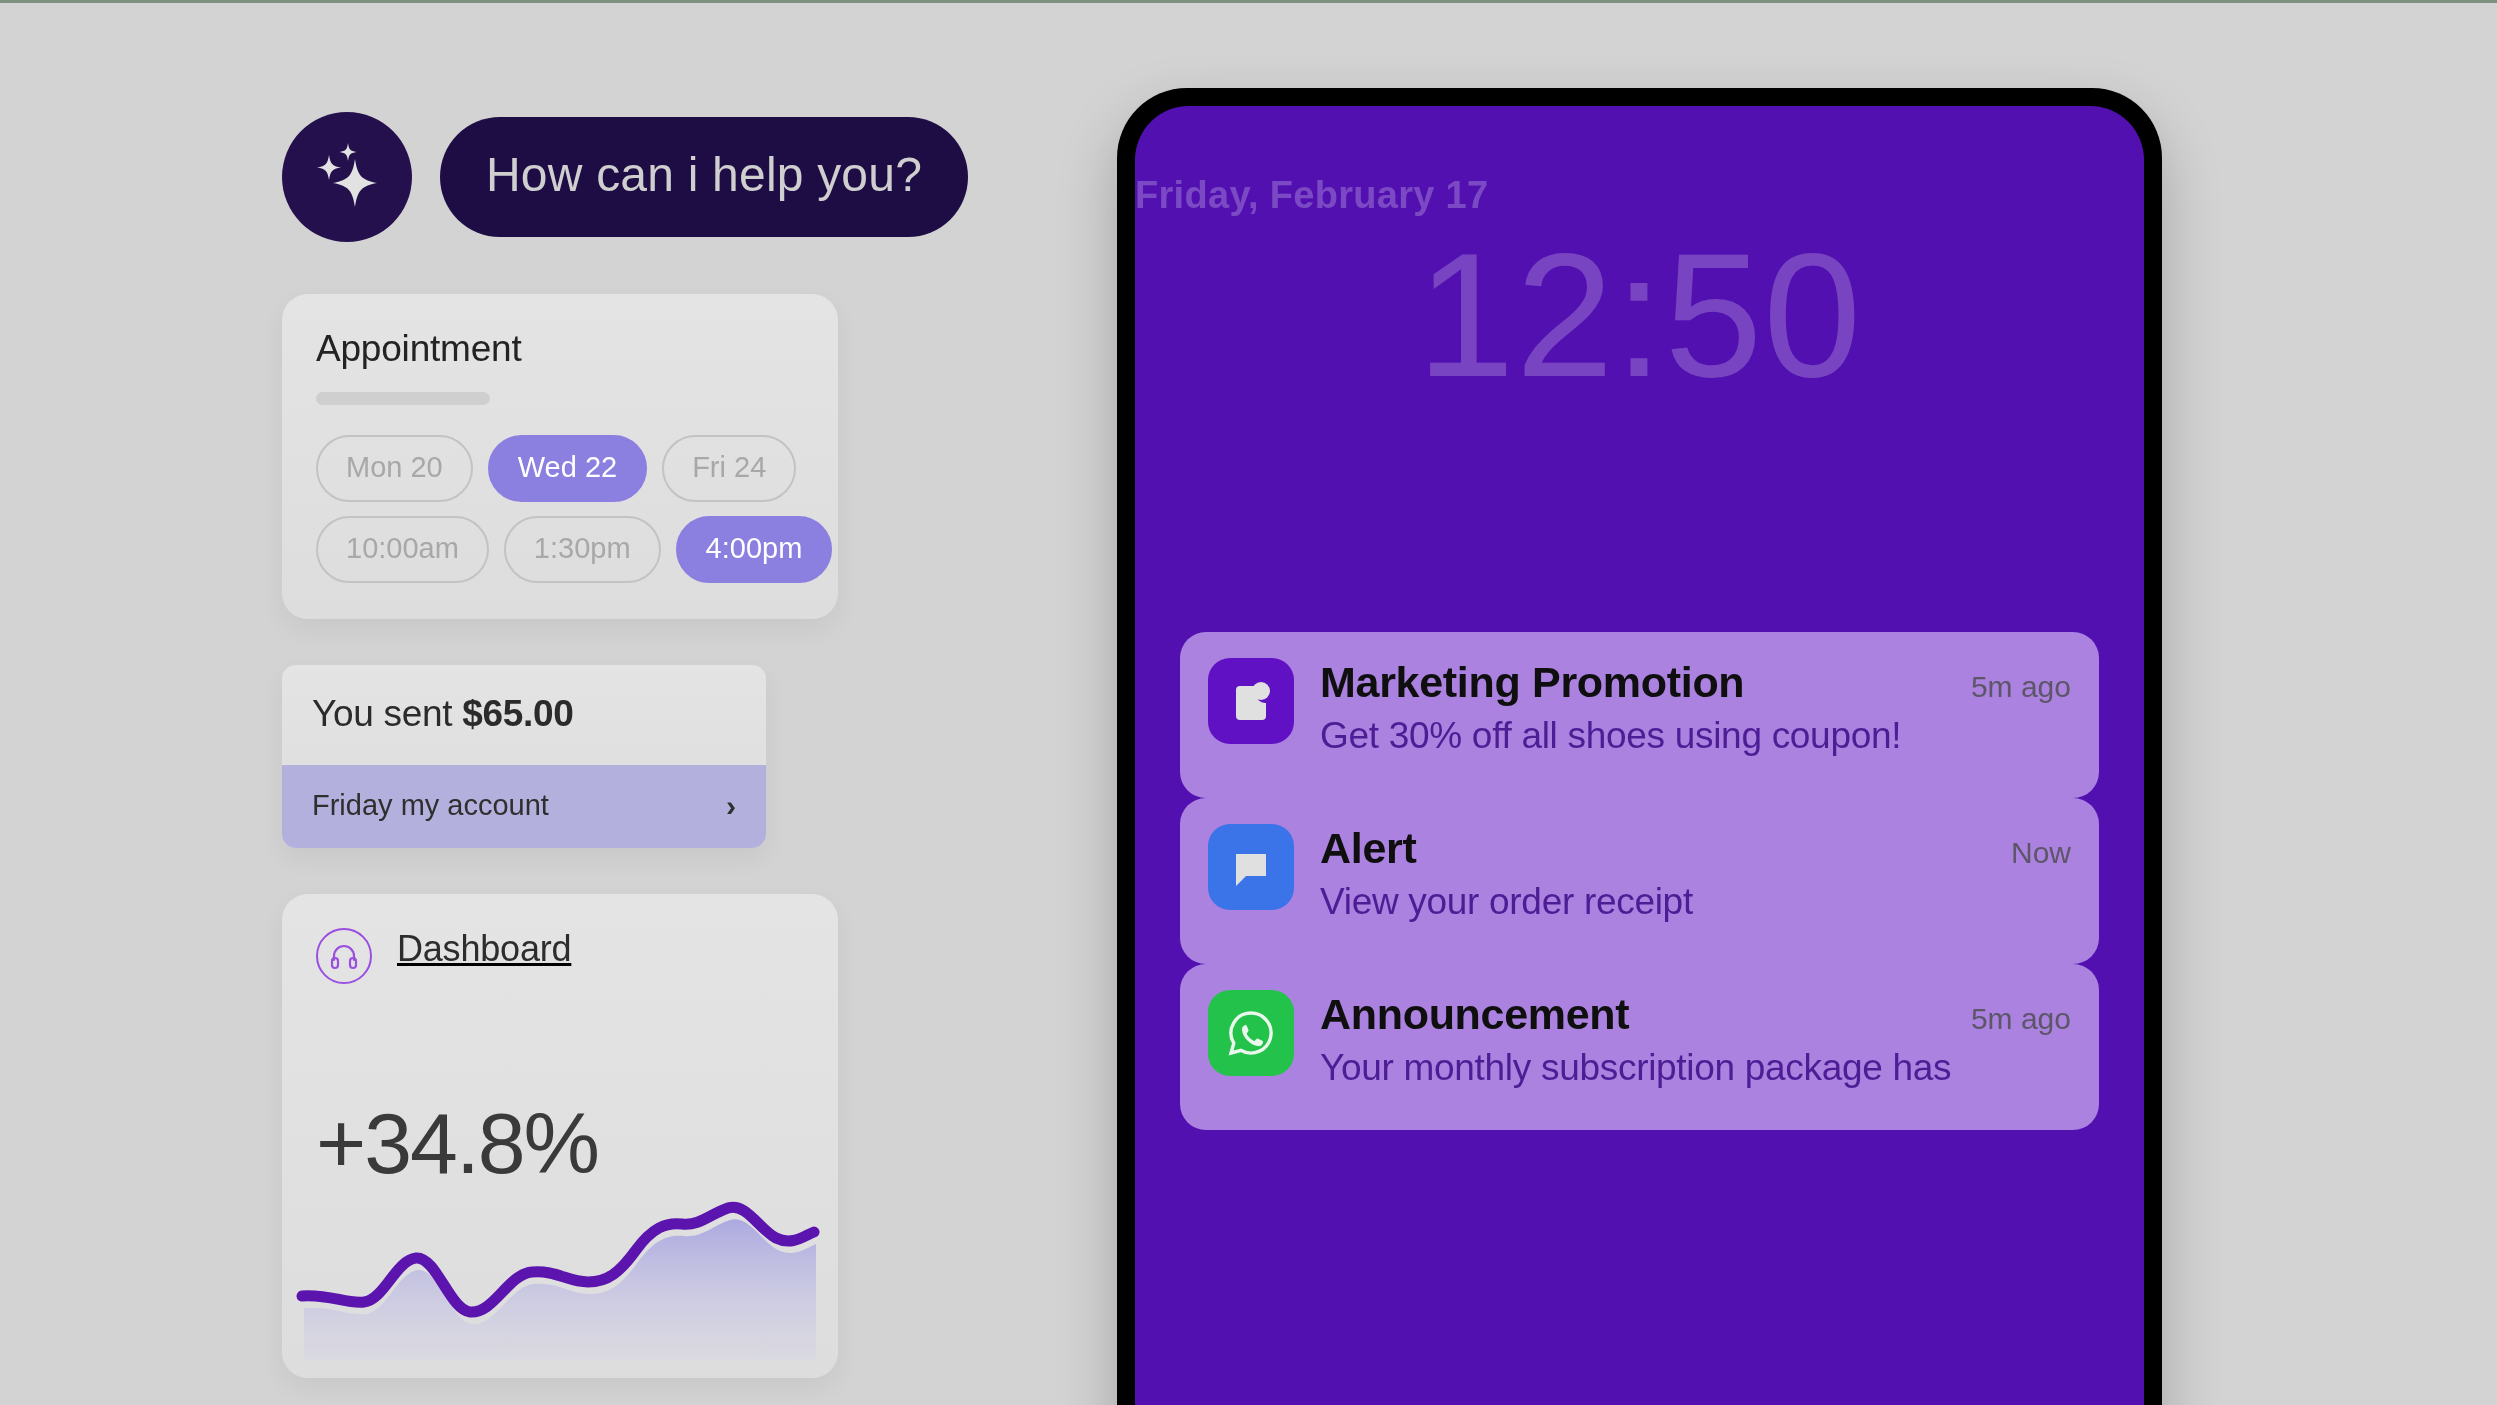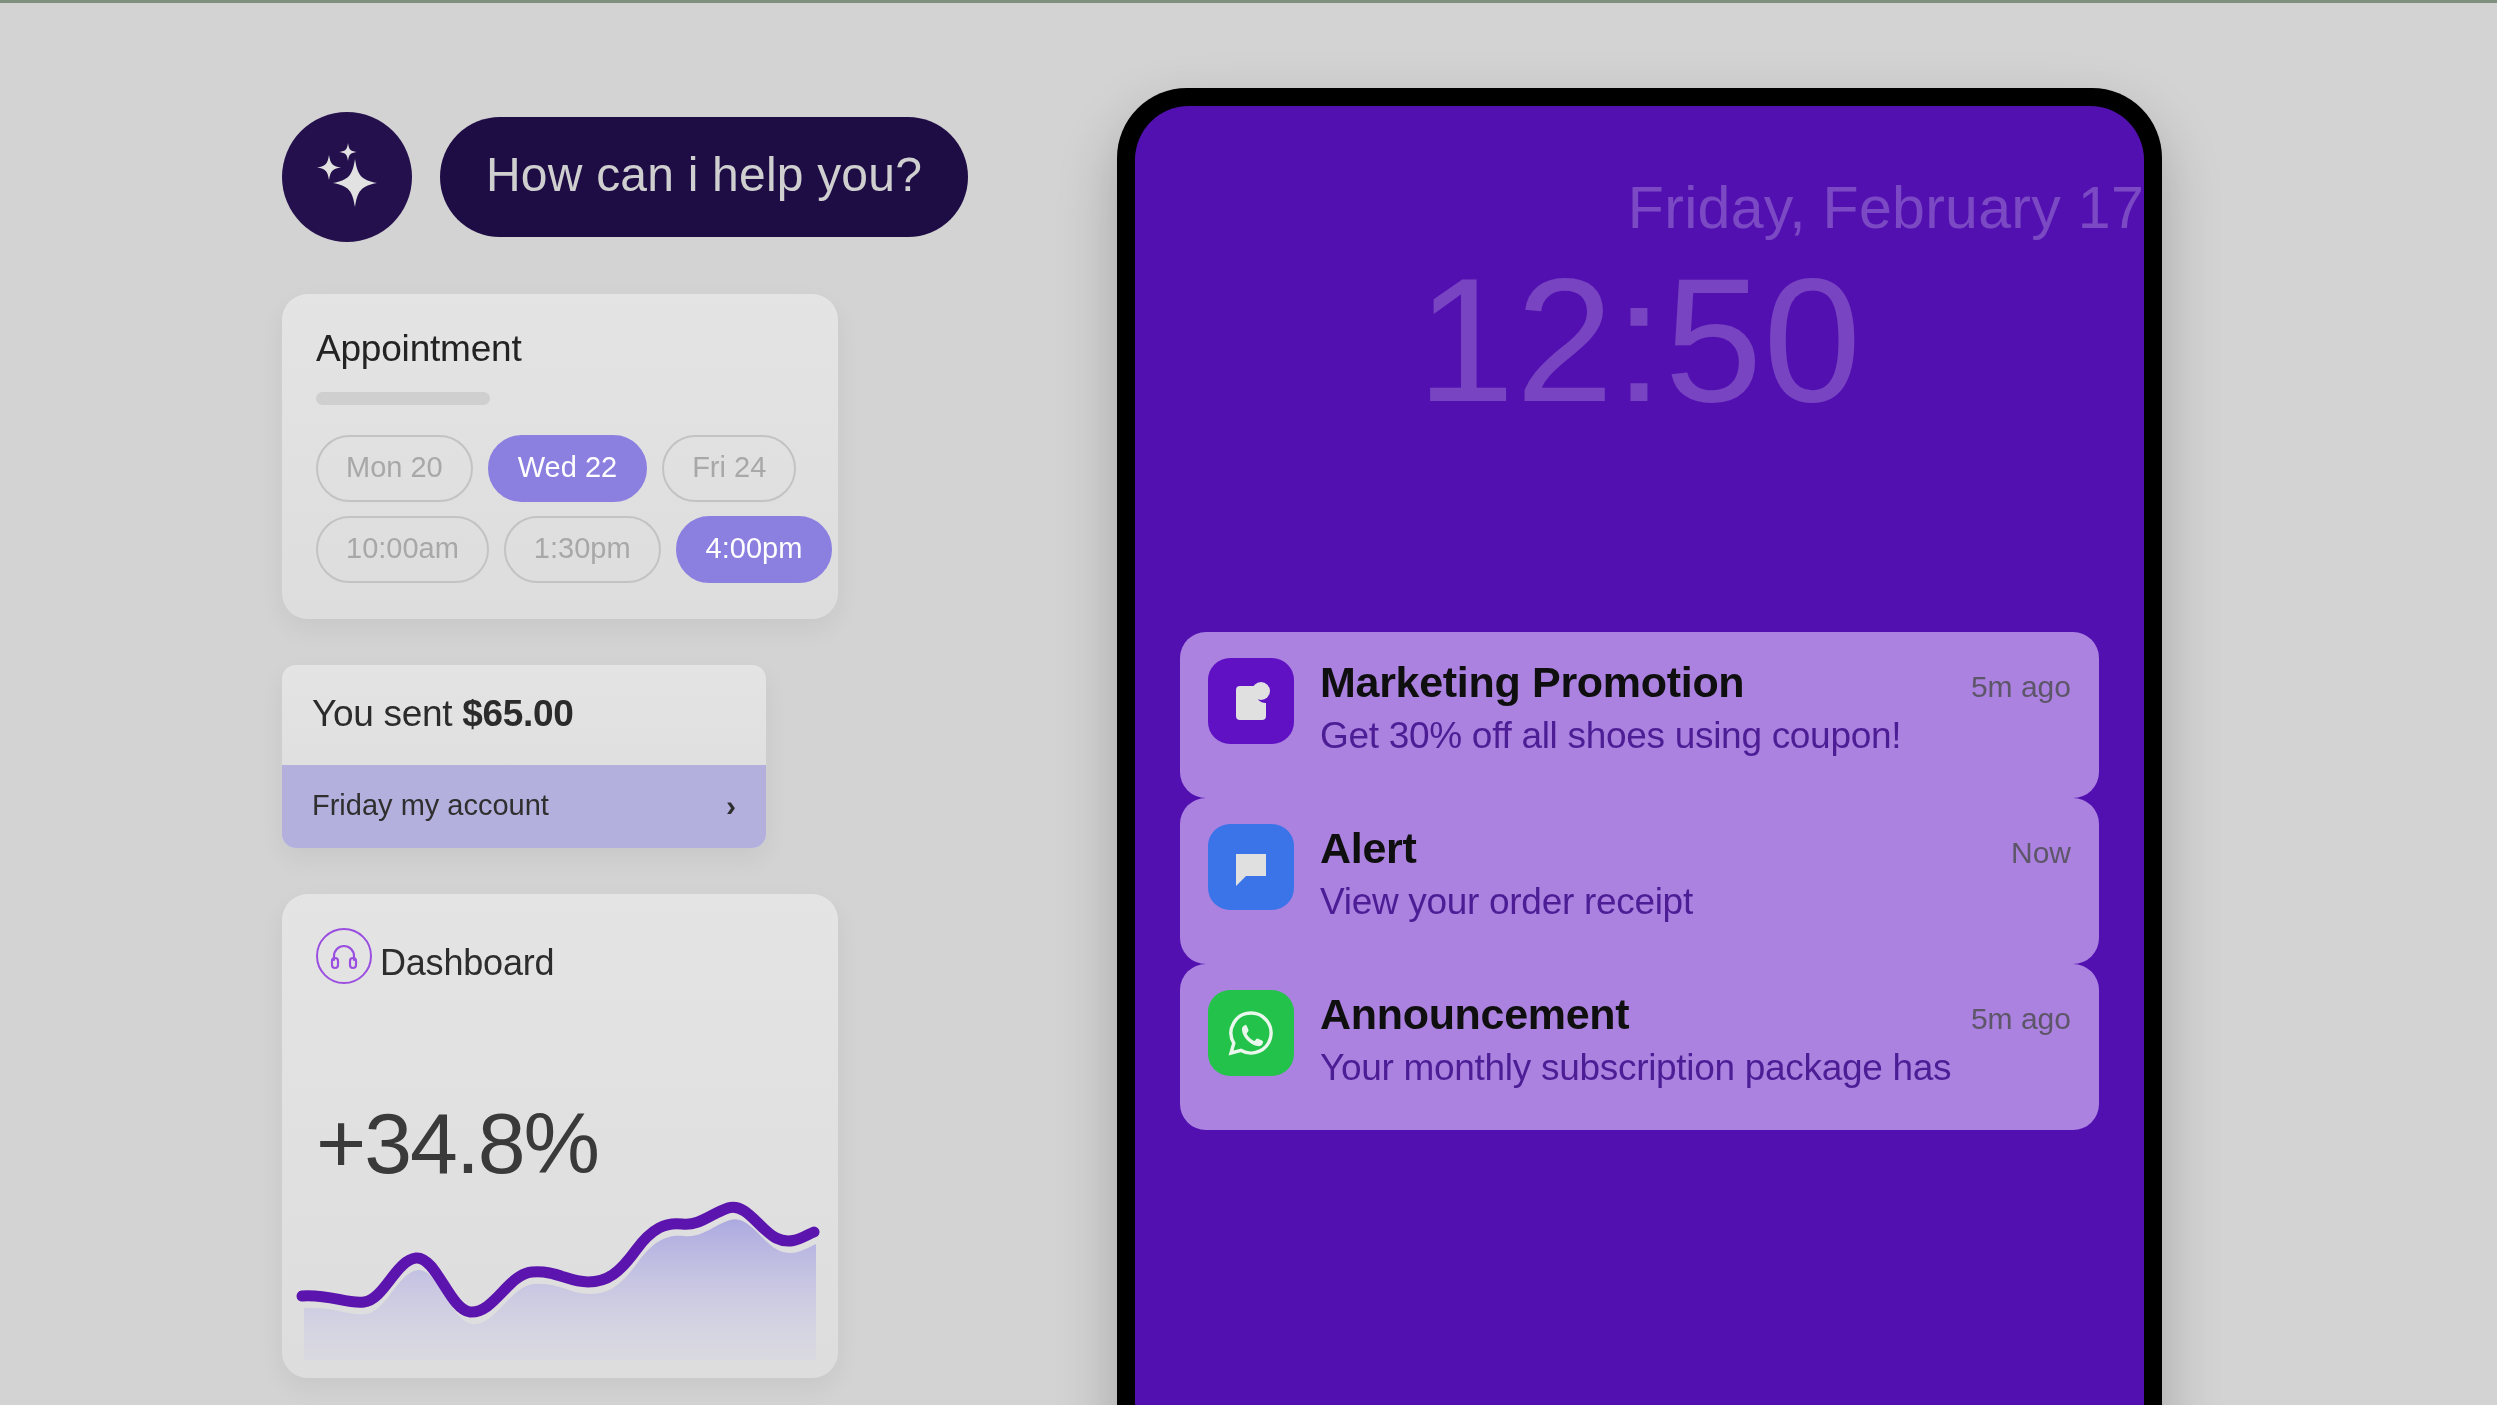--- a/index.html
+++ b/index.html
@@ -152,23 +152,24 @@
     margin-top: 46px;
     width: 556px;
     height: 484px;
     box-sizing: border-box;
     padding: 34px 0 0 0;
     position: relative;
     overflow: hidden;
   }
   .dash-head {
     display: flex;
-    align-items: flex-end;
-    gap: 8px;
+    align-items: flex-start;
+    gap: 25px;
     padding: 0 34px;
+    text-decoration: underline;
   }
   .dash-icon {
     width: 52px; height: 52px;
     border-radius: 50%;
     border: 2.5px solid #9a4fe0;
     display: flex; align-items: center; justify-content: center;
     flex: 0 0 auto;
   }
   .dash-label {
     font-size: 36px;
@@ -208,25 +209,26 @@
   }
   .screen {
     width: 100%;
     height: 100%;
     border-radius: 54px;
     background: #5210b0;
     overflow: hidden;
     position: relative;
   }
   .lock-date {
-    text-align: right;
+    text-align: left;
     margin-top: 68px;
-    font-size: 59px;
+    font-size: 38px;
     color: rgba(255,255,255,.24);
     letter-spacing: .3px;
+    font-weight: bold;
   }
   .lock-time {
     text-align: center;
     margin-top: 6px;
     font-size: 176px;
     color: rgba(255,255,255,.22);
     line-height: 1.05;
     font-weight: 400;
     letter-spacing: 1px;
   }

